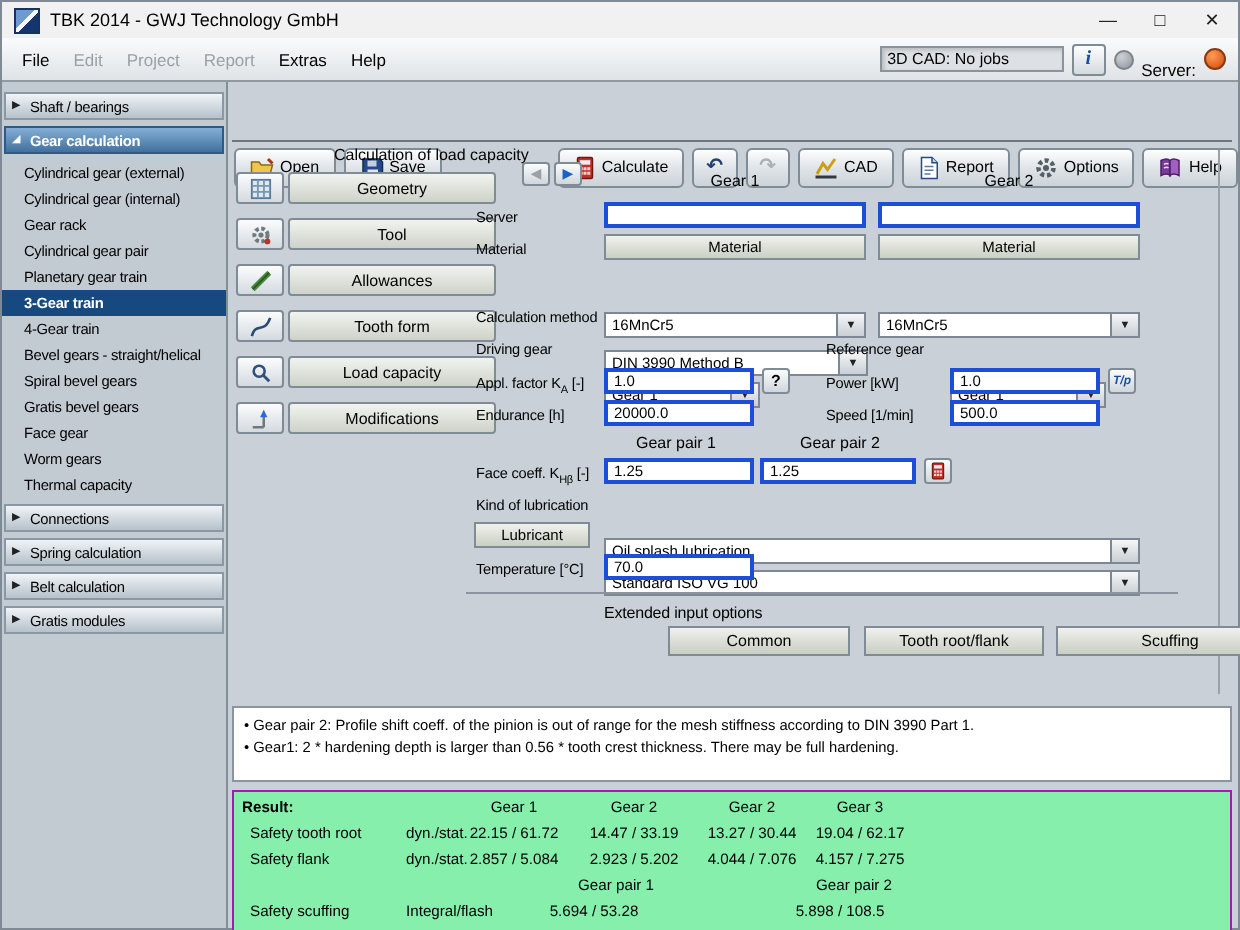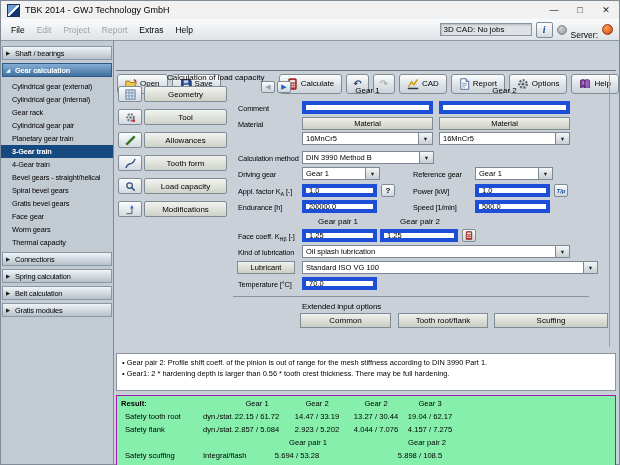--- a/index.html
+++ b/index.html
@@ -65,47 +65,47 @@
   .glyph-undo{color:#23406e;}
   .glyph-redo{color:#a9b1b7;}
   .gap-l{margin-left:54px;}
   .section-sep{position:absolute;top:29px;left:2px;right:3px;border-top:1px solid #6d7780;}
   .section-title{position:absolute;top:32px;left:5px;font-size:8px;margin-left:48px;}
 
   
   .mod-iconbtn{position:absolute;width:24px;height:16px;border:1px solid #7f8c96;border-radius:2px;
                background:linear-gradient(#fbfcfd,#d4dadf);display:flex;align-items:center;
                justify-content:center;box-sizing:border-box;}
-  .mod-btn{position:absolute;width:83px;height:16px;border:1px solid #7f8c96;border-radius:2px;
+  .mod-btn{position:absolute;width:104px;height:16px;border:1px solid #7f8c96;border-radius:2px;
            background:linear-gradient(#f2f3ef,#ced2c9);display:flex;align-items:center;
            justify-content:center;box-sizing:border-box;font-size:8px;}
 
   
   .flabel{position:absolute;font-size:7.3px;letter-spacing:-0.1px;white-space:nowrap;}
   .fheader{position:absolute;font-size:8px;text-align:center;}
-  .field{position:absolute;height:13px;border:4px solid #1d4ed8;background:#fff;
+  .field{position:absolute;height:13px;border:2px solid #1d4ed8;background:#fff;
          font-family:inherit;font-size:7.5px;padding:0 3px;box-sizing:border-box;}
   .combo{position:absolute;height:13px;border:1px solid #7d8894;background:#fff;
-         display:flex;align-items:center;box-sizing:border-box;}
+         display:flex;align-items:center;box-sizing:border-box;margin-top:24px;}
   .combo-val{flex:1;padding:0 3px;font-size:7.5px;white-space:nowrap;overflow:hidden;}
   .combo-btn{width:13px;align-self:stretch;border-left:1px solid #7d8894;
              background:linear-gradient(#f5f6f7,#c8cfd5);display:flex;align-items:center;
              justify-content:center;font-size:5.5px;color:#222;}
   .fbtn{position:absolute;height:13px;border:1px solid #7f8c96;
         background:linear-gradient(#f0f1ec,#cbcfc4);display:flex;align-items:center;
         justify-content:center;box-sizing:border-box;font-size:7.5px;}
   .xbtn{position:absolute;width:14px;height:13px;border:1px solid #7f8c96;border-radius:2px;
         background:linear-gradient(#fbfcfd,#d0d6db);display:flex;align-items:center;
         justify-content:center;box-sizing:border-box;font-size:8px;font-weight:bold;}
   .navbtn{position:absolute;width:14px;height:12px;border:1px solid #7f8c96;border-radius:2px;
           background:linear-gradient(#fbfcfd,#d0d6db);display:flex;align-items:center;
           justify-content:center;font-size:7px;box-sizing:border-box;}
   .ext-btn{position:absolute;height:15px;border:1px solid #7f8c96;
            background:linear-gradient(#f0f1ec,#c9cdc2);display:flex;align-items:center;
-           justify-content:center;box-sizing:border-box;font-size:8px;}
+           justify-content:center;box-sizing:border-box;font-size:8px;margin-left:34px;}
   .vline{position:absolute;left:495px;top:34px;height:272px;border-left:1px solid #99a2aa;}
   .hline-ext{position:absolute;top:255px;left:119px;width:356px;border-top:1px solid #8a949e;}
   sub{font-size:5.5px;}
 
   
   .warnbox{position:absolute;left:2px;right:3px;top:312px;height:38px;background:#fff;
            border:1px solid #8a949e;box-sizing:border-box;padding:3px 5px;
            font-size:7.4px;line-height:1.55;}
   .resultbox{position:absolute;left:2px;right:3px;top:354px;height:79px;background:#86efac;
              border:1px solid #a21caf;box-sizing:border-box;font-size:7.6px;}
@@ -308,21 +308,21 @@
     </div>
     <div class="mod-btn" style="left:30px;top:160px;">Modifications</div>
 
     <div class="vline"></div>
 
     <div class="navbtn" style="left:147px;top:40px;color:#9aa2a8;">◀</div>
     <div class="navbtn" style="left:163px;top:40px;color:#1a62c8;">▶</div>
     <div class="fheader" style="left:188px;top:45px;width:131px;">Gear 1</div>
     <div class="fheader" style="left:325px;top:45px;width:131px;">Gear 2</div>
 
-    <span class="flabel" style="left:124px;top:63px;">Comment</span>
+    <span class="flabel" style="left:124px;top:63px;">Server</span>
     <input class="field" style="left: 188px; top: 60px; width: 131px;" value="">
     <input class="field" style="left: 325px; top: 60px; width: 131px;" value="">
 
     <span class="flabel" style="left:124px;top:79px;">Material</span>
     <div class="fbtn" style="left:188px;top:76px;width:131px;">Material</div>
     <div class="fbtn" style="left:325px;top:76px;width:131px;">Material</div>
     <div class="combo" style="left:188px;top:91px;width:131px;">
       <span class="combo-val">16MnCr5</span>
       <span class="combo-btn">▼</span>
     </div>
@@ -380,21 +380,21 @@
           </g>
         </svg>
     </div>
 
     <span class="flabel" style="left:124px;top:207px;">Kind of lubrication</span>
     <div class="combo" style="left:188px;top:204px;width:268px;">
       <span class="combo-val">Oil splash lubrication</span>
       <span class="combo-btn">▼</span>
     </div>
     <div class="fbtn" style="left:123px;top:220px;width:58px;">Lubricant</div>
-    <div class="combo" style="left:188px;top:220px;width:296px;">
+    <div class="combo" style="left:188px;top:220px;width:268px;">
       <span class="combo-val">Standard ISO VG 100</span>
       <span class="combo-btn">▼</span>
     </div>
 
     <span class="flabel" style="left:124px;top:239px;">Temperature [°C]</span>
     <input class="field" style="left: 188px; top: 236px; width: 75px;" value="70.0">
 
     <div class="hline-ext"></div>
     <span class="flabel" style="left:188px;top:261px;font-size:8px;">Extended input options</span>
     <div class="ext-btn" style="left:186px;top:272px;width:91px;">Common</div>

